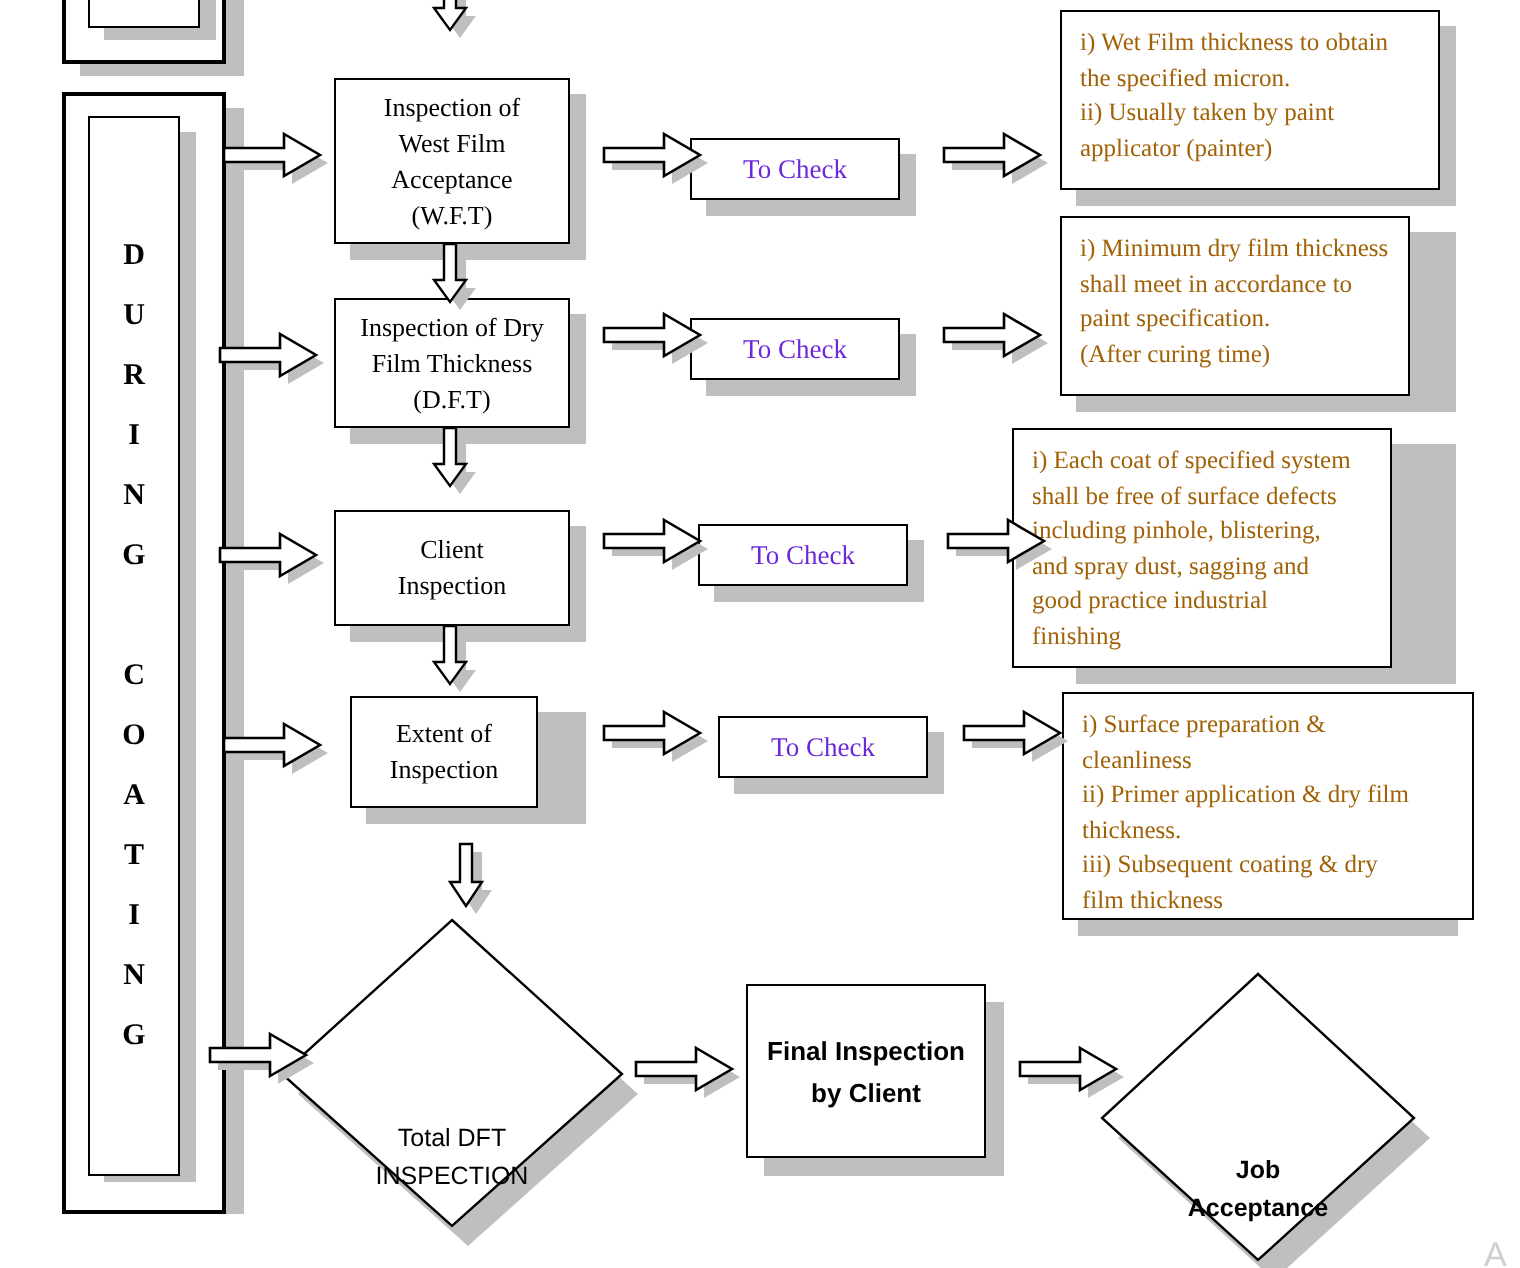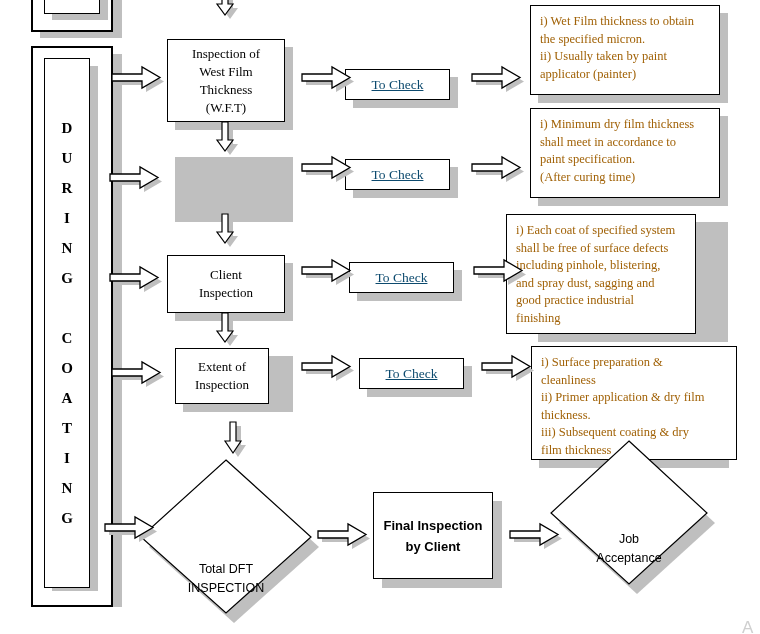--- a/index.html
+++ b/index.html
@@ -43,22 +43,21 @@
   
   .proc-text {
     font-family: "Liberation Serif", "DejaVu Serif", serif;
     font-size: 13px;
     line-height: 18px;
     color: #000;
   }
   .check-text {
     font-family: "Liberation Serif", "DejaVu Serif", serif;
     font-size: 13.5px;
-    color: #0c4a6e;
-    text-decoration: underline;
+    color: #6d28d9;
   }
 
   
   .note {
     background: #ffffff;
     border: 1px solid #000000;
     box-sizing: border-box;
     padding: 7px 9px 4px 9px;
     text-align: left;
     z-index: 3;
@@ -173,21 +172,21 @@
     <svg width="60" height="30" viewBox="0 0 60 30">
       <polygon points="6,17 36,17 36,24 54,13.5 36,3 36,10 6,10" fill="#bfbfbf"></polygon>
       <polygon points="2,13 32,13 32,20 50,9.5 32,-1 32,6 2,6" fill="#ffffff" stroke="#000" stroke-width="1.3" stroke-linejoin="miter"></polygon>
     </svg>
   </div>
 
   <div class="shadow" style="left:175px; top:47px; width:118px; height:83px;"></div>
   <div class="node rect" style="left:167px; top:39px; width:118px; height:83px;">
     <span class="proc-text" style="white-space:pre-line;">Inspection of
 West Film
-Thickness
+Acceptance
 (W.F.T)</span>
   </div>
 
   <div class="arrow" style="left:300px; top:68px; width:60px; height:30px;">
     <svg width="60" height="30" viewBox="0 0 60 30">
       <polygon points="6,17 36,17 36,24 54,13.5 36,3 36,10 6,10" fill="#bfbfbf"></polygon>
       <polygon points="2,13 32,13 32,20 50,9.5 32,-1 32,6 2,6" fill="#ffffff" stroke="#000" stroke-width="1.3" stroke-linejoin="miter"></polygon>
     </svg>
   </div>
 
@@ -226,20 +225,25 @@
   </div>
 
   <div class="arrow" style="left:108px; top:168px; width:60px; height:30px;">
     <svg width="60" height="30" viewBox="0 0 60 30">
       <polygon points="6,17 36,17 36,24 54,13.5 36,3 36,10 6,10" fill="#bfbfbf"></polygon>
       <polygon points="2,13 32,13 32,20 50,9.5 32,-1 32,6 2,6" fill="#ffffff" stroke="#000" stroke-width="1.3" stroke-linejoin="miter"></polygon>
     </svg>
   </div>
 
   <div class="shadow" style="left:175px; top:157px; width:118px; height:65px;"></div>
+  <div class="node rect" style="left:167px; top:149px; width:118px; height:65px;">
+    <span class="proc-text" style="white-space:pre-line;">Inspection of Dry
+Film Thickness
+(D.F.T)</span>
+  </div>
 
   <div class="arrow" style="left:300px; top:158px; width:60px; height:30px;">
     <svg width="60" height="30" viewBox="0 0 60 30">
       <polygon points="6,17 36,17 36,24 54,13.5 36,3 36,10 6,10" fill="#bfbfbf"></polygon>
       <polygon points="2,13 32,13 32,20 50,9.5 32,-1 32,6 2,6" fill="#ffffff" stroke="#000" stroke-width="1.3" stroke-linejoin="miter"></polygon>
     </svg>
   </div>
 
   <div class="shadow" style="left:353px; top:167px; width:105px; height:31px;"></div>
   <div class="node rect" style="left:345px; top:159px; width:105px; height:31px;">
@@ -247,21 +251,21 @@
   </div>
 
   <div class="arrow" style="left:470px; top:158px; width:60px; height:30px;">
     <svg width="60" height="30" viewBox="0 0 60 30">
       <polygon points="6,17 36,17 36,24 54,13.5 36,3 36,10 6,10" fill="#bfbfbf"></polygon>
       <polygon points="2,13 32,13 32,20 50,9.5 32,-1 32,6 2,6" fill="#ffffff" stroke="#000" stroke-width="1.3" stroke-linejoin="miter"></polygon>
     </svg>
   </div>
 
   <div class="shadow" style="left:538px; top:116px; width:190px; height:90px;"></div>
-  <div class="node note" style="left:530px; top:108px; width:190px; height:90px;">
+  <div class="node note" style="left:530px; top:108px; width:175px; height:90px;">
     <span class="note-text">i) Minimum dry film thickness
 shall meet in accordance to
 paint specification.
 (After curing time)</span>
   </div>
 
   <div class="arrow" style="left:212px; top:214px; width:30px; height:36px;">
     <svg width="30" height="36" viewBox="0 0 30 36">
       <polygon points="15,4 21,4 21,22 26,22 18,33 10,22 15,22" fill="#bfbfbf"></polygon>
       <polygon points="10,0 16,0 16,18 21,18 13,29 5,18 10,18" fill="#ffffff" stroke="#000" stroke-width="1.2" stroke-linejoin="miter"></polygon>
@@ -395,21 +399,21 @@
 by Client</span>
   </div>
 
   <div class="arrow" style="left:508px; top:525px; width:60px; height:30px;">
     <svg width="60" height="30" viewBox="0 0 60 30">
       <polygon points="6,17 36,17 36,24 54,13.5 36,3 36,10 6,10" fill="#bfbfbf"></polygon>
       <polygon points="2,13 32,13 32,20 50,9.5 32,-1 32,6 2,6" fill="#ffffff" stroke="#000" stroke-width="1.3" stroke-linejoin="miter"></polygon>
     </svg>
   </div>
 
-  <div class="diamond-wrap" style="left:551px; top:441px; width:156px; height:145px;">
+  <div class="diamond-wrap" style="left:551px; top:487px; width:156px; height:145px;font-weight:bold;">
     <svg width="164" height="153" viewBox="0 0 164 153">
       <polygon points="86,10 164,82 86,153 8,82" fill="#bfbfbf"></polygon>
       <polygon points="78,0 156,72 78,143 0,72" fill="#ffffff" stroke="#000" stroke-width="1.2" stroke-linejoin="miter"></polygon>
     </svg>
     <div class="diamond-label" style="top:46px; width:156px;">Job
 Acceptance</div>
   </div>
 
   <div class="watermark" style="left:742px; top:618px;">A</div>
 

